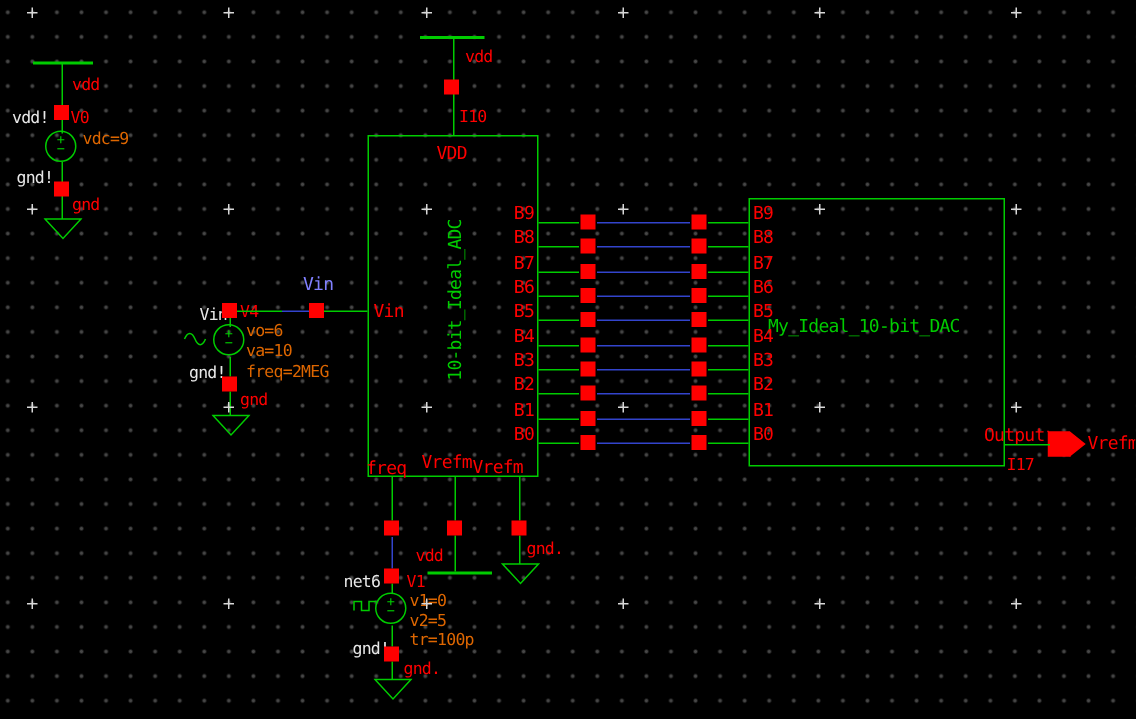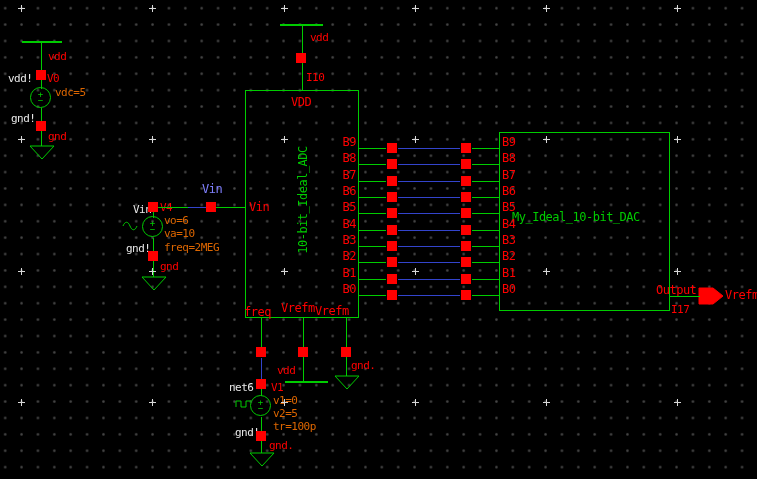--- a/index.html
+++ b/index.html
@@ -71,21 +71,21 @@
       <polygon points="1,1 25,1 13,14" stroke="#00cc00" fill="none" stroke-width="1"></polygon>
     </svg>
 
   <svg class="pinsym" style="left:698px;top:286px" width="26" height="20">
       <polygon points="1,2 15,2 25,10 15,18 1,2 1,18 15,18" fill="#ff0000" stroke="#ff0000"></polygon>
     </svg>
 
   <div class="lbl red" style="left:48px;top:51px">vdd</div>
   <div class="lbl white" style="left:8px;top:73px">vdd!</div>
   <div class="lbl red" style="left:47px;top:73px">V0</div>
-  <div class="lbl orange" style="left:55px;top:87px">vdc=5</div>
+  <div class="lbl orange" style="left:55px;top:87px">vdc=9</div>
   <div class="lbl white" style="left:11px;top:113px">gnd!</div>
   <div class="lbl red" style="left:48px;top:131px">gnd</div>
 
   <div class="lbl red" style="left:310px;top:32px">vdd</div>
   <div class="lbl red" style="left:306px;top:72px">I10</div>
 
   <div class="lbl blue sz12" style="left:202px;top:183px">Vin</div>
   <div class="lbl white" style="left:133px;top:204px">Vin</div>
   <div class="lbl red" style="left:160px;top:202px">V4</div>
   <div class="lbl orange" style="left:164px;top:215px">vo=6</div>

